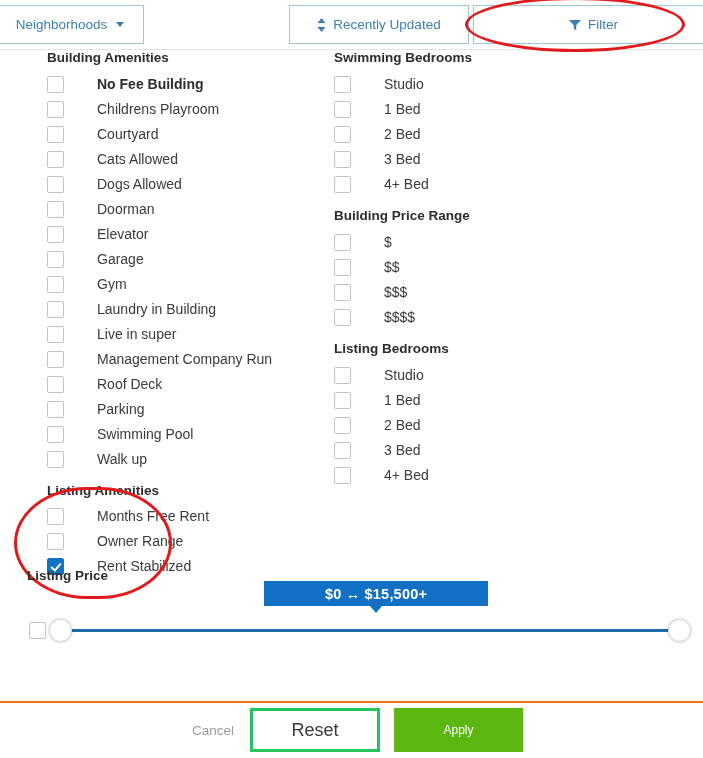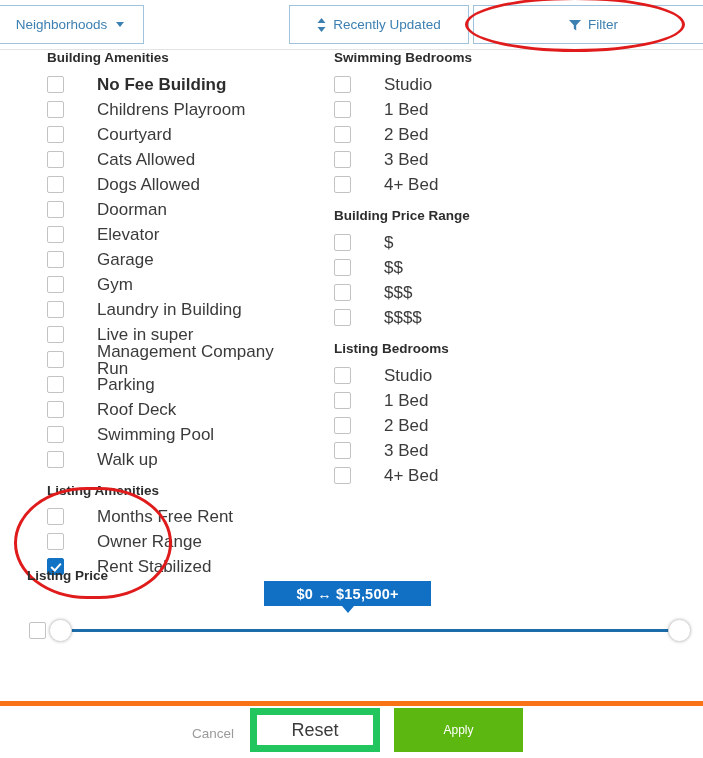--- a/index.html
+++ b/index.html
@@ -125,21 +125,21 @@
   .cb-box.checked::after {
     content: "";
     position: absolute;
     left: 5px; top: 2px;
     width: 4px; height: 8px;
     border: solid #ffffff;
     border-width: 0 2px 2px 0;
     transform: rotate(42deg);
   }
   .cb-label {
-    font-size: 17px;
+    font-size: 14px;
     color: #3b3b3b;
     line-height: 17px;
     padding-left: 24px;
   }
   .cb-label.bold { font-weight: bold; color: #2d2d2d; }
 
   .gap-sm { height: 7px; }
 
   
   #listing-price-section {
@@ -180,21 +180,21 @@
     background: #ffffff;
     border: 1px solid #d8d8d8;
     box-shadow: 0 0 3px rgba(0,0,0,0.22);
     cursor: pointer;
   }
   #handle-min { left: 22px; }
   #handle-max { left: 641px; }
   .price-bubble {
     position: absolute;
     left: 237px; top: -22px;
-    width: 167px; height: 25px;
+    width: 224px; height: 25px;
     background: #1270c4;
     color: #ffffff;
     font-size: 14.5px;
     font-weight: bold;
     display: flex;
     align-items: center;
     justify-content: center;
     letter-spacing: 0.2px;
   }
   .price-bubble::after {
@@ -207,39 +207,39 @@
     border-right: 6px solid transparent;
     border-top: 7px solid #1270c4;
   }
 
   
   .footer {
     position: absolute;
     left: 0; top: 701px;
     width: 703px;
     height: 57px;
-    border-top: 5px solid #f97316;
+    border-top: 2px solid #f97316;
     background: #fff;
   }
   #cancel-button {
     position: absolute;
     left: 192px; top: 20px;
     font-size: 13.5px;
     color: #9b9b9b;
     background: none;
     border: none;
     cursor: pointer;
     font-family: "Liberation Sans", sans-serif;
     padding: 0;
   }
   #reset-button {
     position: absolute;
     left: 250px; top: 708px;
     width: 130px; height: 44px;
-    border: 7px solid #22c55e;
+    border: 3px solid #22c55e;
     background: #ffffff;
     color: #3b3b3b;
     font-size: 18px;
     font-family: "Liberation Sans", sans-serif;
     cursor: pointer;
   }
   #apply-button {
     position: absolute;
     left: 394px; top: 708px;
     width: 129px; height: 44px;
@@ -334,25 +334,25 @@
           <div class="cb-row">
             <span class="cb-box"></span>
             <span class="cb-label">Live in super</span>
           </div>
           <div class="cb-row">
             <span class="cb-box"></span>
             <span class="cb-label">Management Company Run</span>
           </div>
           <div class="cb-row">
             <span class="cb-box"></span>
+            <span class="cb-label">Roof Deck</span>
+          </div>
+          <div class="cb-row">
+            <span class="cb-box"></span>
             <span class="cb-label">Parking</span>
-          </div>
-          <div class="cb-row">
-            <span class="cb-box"></span>
-            <span class="cb-label">Roof Deck</span>
           </div>
           <div class="cb-row">
             <span class="cb-box"></span>
             <span class="cb-label">Swimming Pool</span>
           </div>
           <div class="cb-row">
             <span class="cb-box"></span>
             <span class="cb-label">Walk up</span>
           </div>
         </div>

